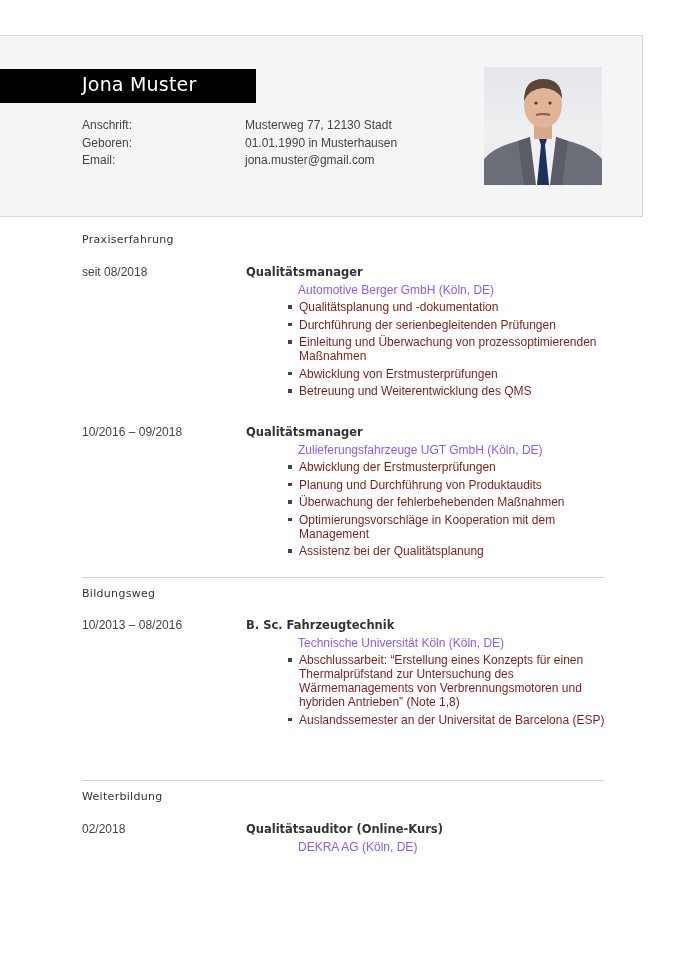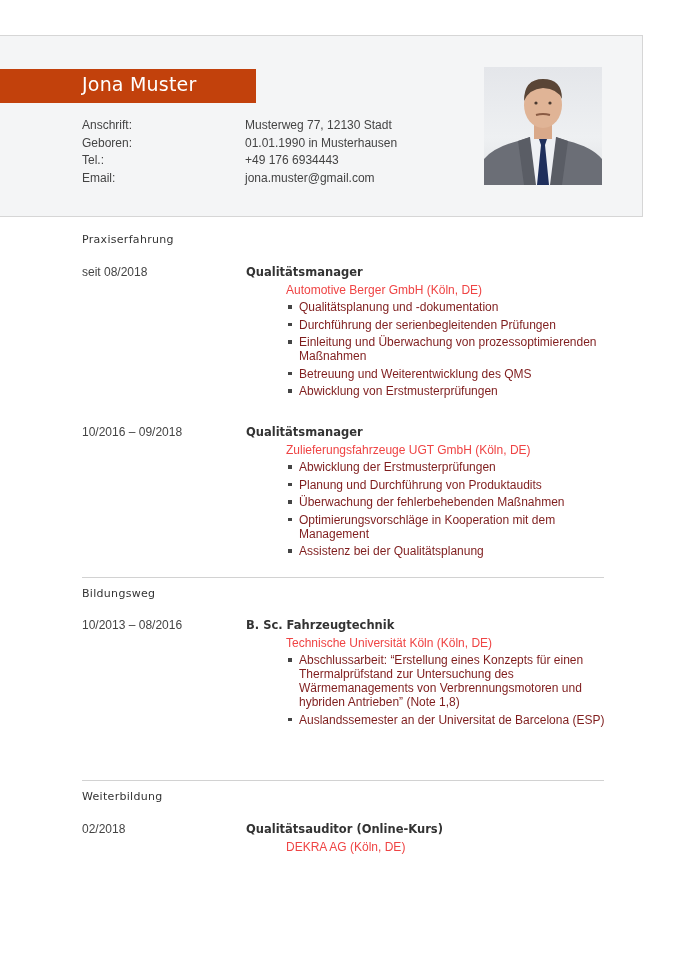--- a/index.html
+++ b/index.html
@@ -5,21 +5,21 @@
   * { box-sizing: border-box; margin: 0; padding: 0; }
   html, body { width: 686px; height: 970px; background: #ffffff; overflow: hidden; }
   body { position: relative; font-family: "Liberation Sans", sans-serif; color: #3a3a3a; }
 
   .header-box {
     position: absolute; left: -1px; top: 35px; width: 644px; height: 182px;
     background: #f4f5f6; border: 1px solid #d6d6d6;
   }
   .name-bar {
     position: absolute; left: 0; top: 69px; width: 256px; height: 34px;
-    background: #c2410c;
+    background: #000000;
   }
   .name-bar .name {
     position: absolute; left: 82px; top: 4px;
     font-family: "DejaVu Sans", sans-serif; font-size: 19px; color: #ffffff;
     letter-spacing: 0.2px;
   }
   .contact { position: absolute; left: 82px; top: 118px; font-size: 12px; color: #444; }
   .contact .row { height: 17.5px; position: relative; width: 420px; }
   .contact .lbl { position: absolute; left: 0; top: 0; }
   .contact .val { position: absolute; left: 163px; top: 0; }
@@ -36,21 +36,21 @@
     letter-spacing: 0.3px;
   }
   .divider { position: absolute; left: 82px; width: 522px; height: 1px; background: #d2d2d2; }
 
   .entry { position: absolute; left: 82px; width: 522px; font-size: 12px; }
   .entry .date { position: absolute; left: 0; top: 0; color: #444; }
   .entry .title {
     position: absolute; left: 164px; top: 0;
     font-family: "DejaVu Sans", sans-serif; font-weight: bold; font-size: 11.5px; color: #333;
   }
-  .entry .org { position: absolute; left: 204px; top: 18px; color: #ef4444; }
+  .entry .org { position: absolute; left: 216px; top: 18px; color: #8b5cf6; }
   .entry ul { position: absolute; left: 206px; top: 35px; list-style: none; width: 320px; }
   .entry li { position: relative; padding-left: 11px; line-height: 14px; margin-bottom: 3.5px; color: #7f1d1d; }
   .entry li::before {
     content: ""; position: absolute; left: 0; top: 5px; width: 3.5px; height: 3.5px; background: #444;
   }
 </style>
 </head>
 <body>
 
 <div class="header-box"></div>
@@ -59,24 +59,20 @@
 </div>
 
 <div class="contact">
   <div class="row">
     <span class="lbl">Anschrift:</span>
     <span class="val">Musterweg 77, 12130 Stadt</span>
   </div>
   <div class="row">
     <span class="lbl">Geboren:</span>
     <span class="val">01.01.1990 in Musterhausen</span>
-  </div>
-  <div class="row">
-    <span class="lbl">Tel.:</span>
-    <span class="val">+49 176 6934443</span>
   </div>
   <div class="row">
     <span class="lbl">Email:</span>
     <span class="val">jona.muster@gmail.com</span>
   </div>
 </div>
 
 <div class="photo" title="Portrait photo of man in grey suit and navy tie">
   <svg width="118" height="118" viewBox="0 0 118 118">
 
@@ -105,22 +101,22 @@
 </div>
 
 <div class="entry" style="top:265px;">
   <span class="date">seit 08/2018</span>
   <span class="title">Qualitätsmanager</span>
   <span class="org">Automotive Berger GmbH (Köln, DE)</span>
   <ul>
     <li>Qualitätsplanung und -dokumentation</li>
     <li>Durchführung der serienbegleitenden Prüfungen</li>
     <li>Einleitung und Überwachung von prozessoptimierenden Maßnahmen</li>
+    <li>Abwicklung von Erstmusterprüfungen</li>
     <li>Betreuung und Weiterentwicklung des QMS</li>
-    <li>Abwicklung von Erstmusterprüfungen</li>
   </ul>
 </div>
 
 <div class="entry" style="top:425px;">
   <span class="date">10/2016 – 09/2018</span>
   <span class="title">Qualitätsmanager</span>
   <span class="org">Zulieferungsfahrzeuge UGT GmbH (Köln, DE)</span>
   <ul>
     <li>Abwicklung der Erstmusterprüfungen</li>
     <li>Planung und Durchführung von Produktaudits</li>

